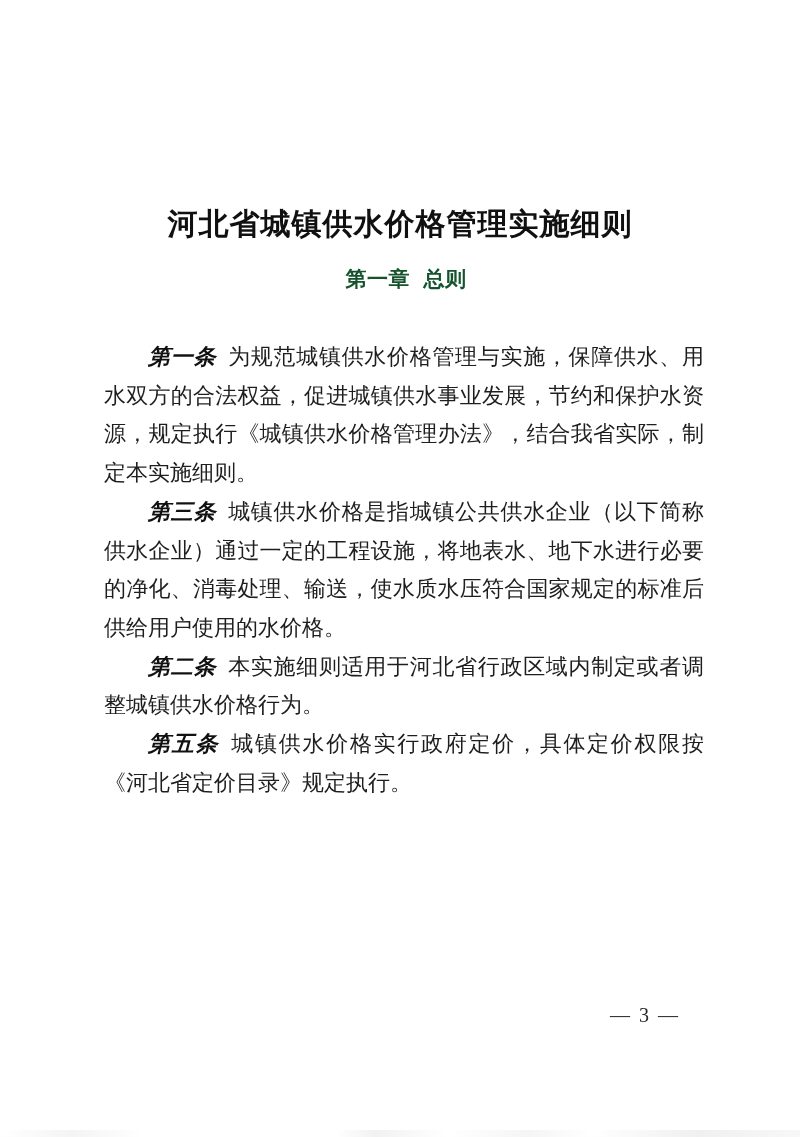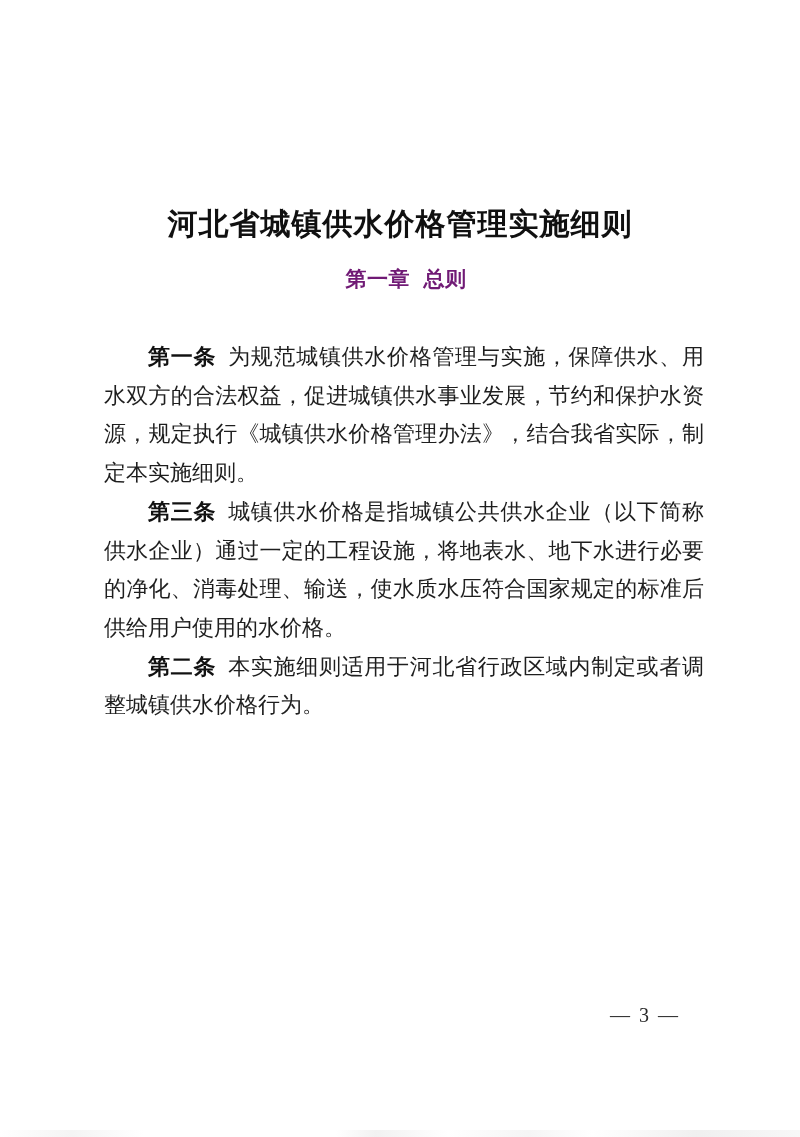--- a/index.html
+++ b/index.html
@@ -34,40 +34,41 @@
     top: 265px;
     left: 12px;
     right: 0;
     margin: 0;
     text-align: center;
     font-family: "Liberation Sans", "DejaVu Sans", sans-serif;
     font-size: 21px;
     font-weight: 600;
     word-spacing: 7px;
     letter-spacing: 0.5px;
-    color: #701a75;
+    color: #14532d;
   }
   .doc-body {
     position: absolute;
     top: 338px;
     left: 104px;
     width: 600px;
     font-size: 22px;
     line-height: 38.7px;
     text-align: justify;
     color: #1e1e1e;
   }
   .doc-body p {
     margin: 0;
     text-indent: 2em;
   }
   .article-label {
     font-weight: bold;
     margin-right: 0.55em;
     color: #111111;
+    font-style: italic;
   }
   .page-number {
     position: absolute;
     top: 1004px;
     right: 120px;
     font-size: 20px;
     letter-spacing: 2px;
     color: #2a2a2a;
     font-family: "Liberation Serif", "DejaVu Serif", serif;
   }
@@ -96,20 +97,21 @@
 
   <div class="doc-body">
 
     <p><span class="article-label">第一条</span><span>为规范城镇供水价格管理与实施，保障供水、用水双方的合法权益，促进城镇供水事业发展，节约和保护水资源，规定执行《城镇供水价格管理办法》，结合我省实际，制定本实施细则。</span></p>
 
     <p><span class="article-label">第三条</span><span>城镇供水价格是指城镇公共供水企业（以下简称供水企业）通过一定的工程设施，将地表水、地下水进行必要的净化、消毒处理、输送，使水质水压符合国家规定的标准后供给用户使用的水价格。</span></p>
 
     <p><span class="article-label">第二条</span><span>本实施细则适用于河北省行政区域内制定或者调整城镇供水价格行为。</span></p>
 
 
+    <p><span class="article-label">第五条</span><span>城镇供水价格实行政府定价，具体定价权限按《河北省定价目录》规定执行。</span></p>
 
   </div>
 
   <div class="page-number">— 3 —</div>
 
   <div class="scan-edge"></div>
 
 </div>
 
 </body></html>

